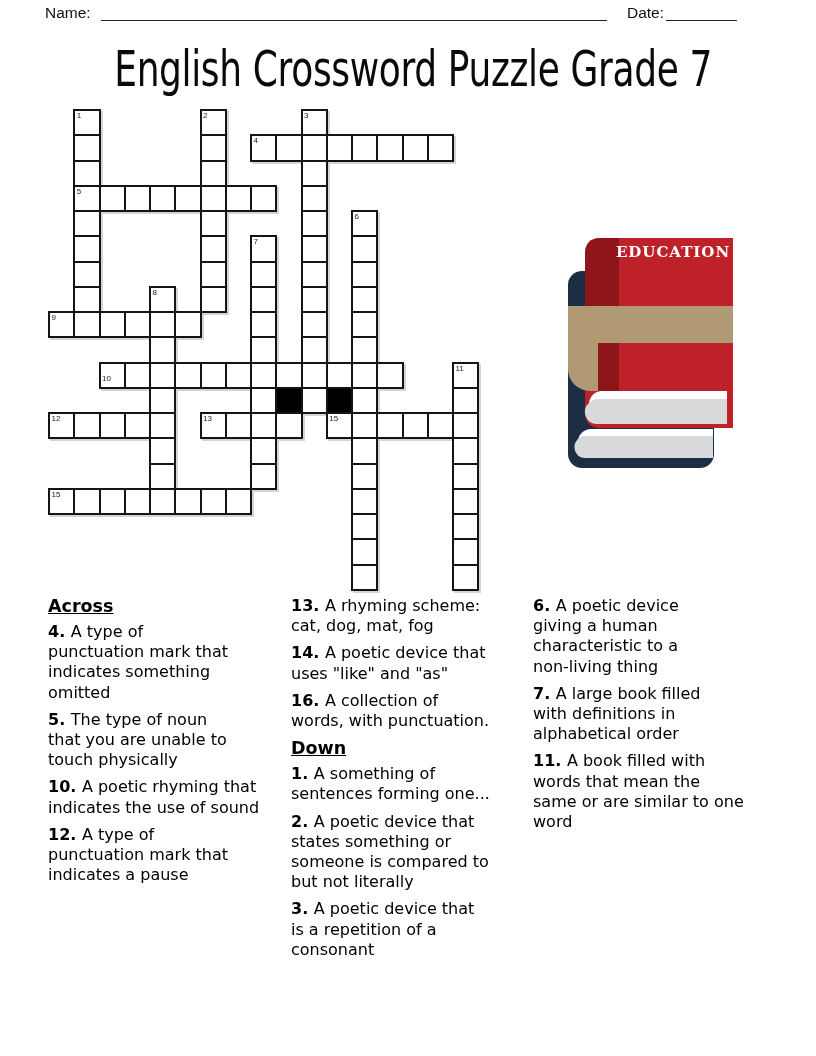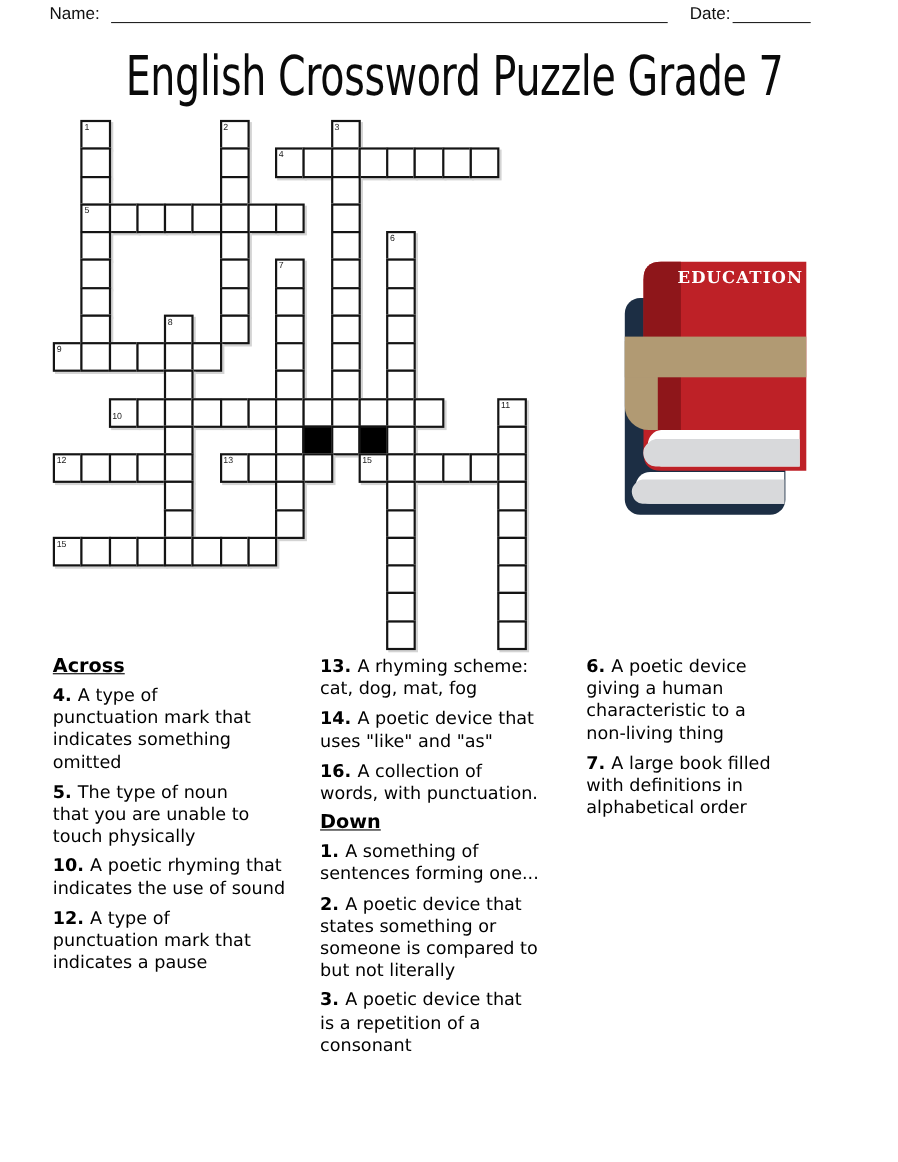--- a/index.html
+++ b/index.html
@@ -272,15 +272,19 @@
 consonant</span></div>
     </div>
   <div class="clue-col" id="clue-col-2">
       <div class="clue"><span class="clue-num">6. </span><span class="clue-text">A poetic device
 giving a human
 characteristic to a
 non-living thing</span></div>
       <div class="clue"><span class="clue-num">7. </span><span class="clue-text">A large book filled
 with definitions in
 alphabetical order</span></div>
+      <div class="clue"><span class="clue-num">11. </span><span class="clue-text">A book filled with
+words that mean the
+same or are similar to one
+word</span></div>
     </div>
 
 </div>
 
 </body></html>

